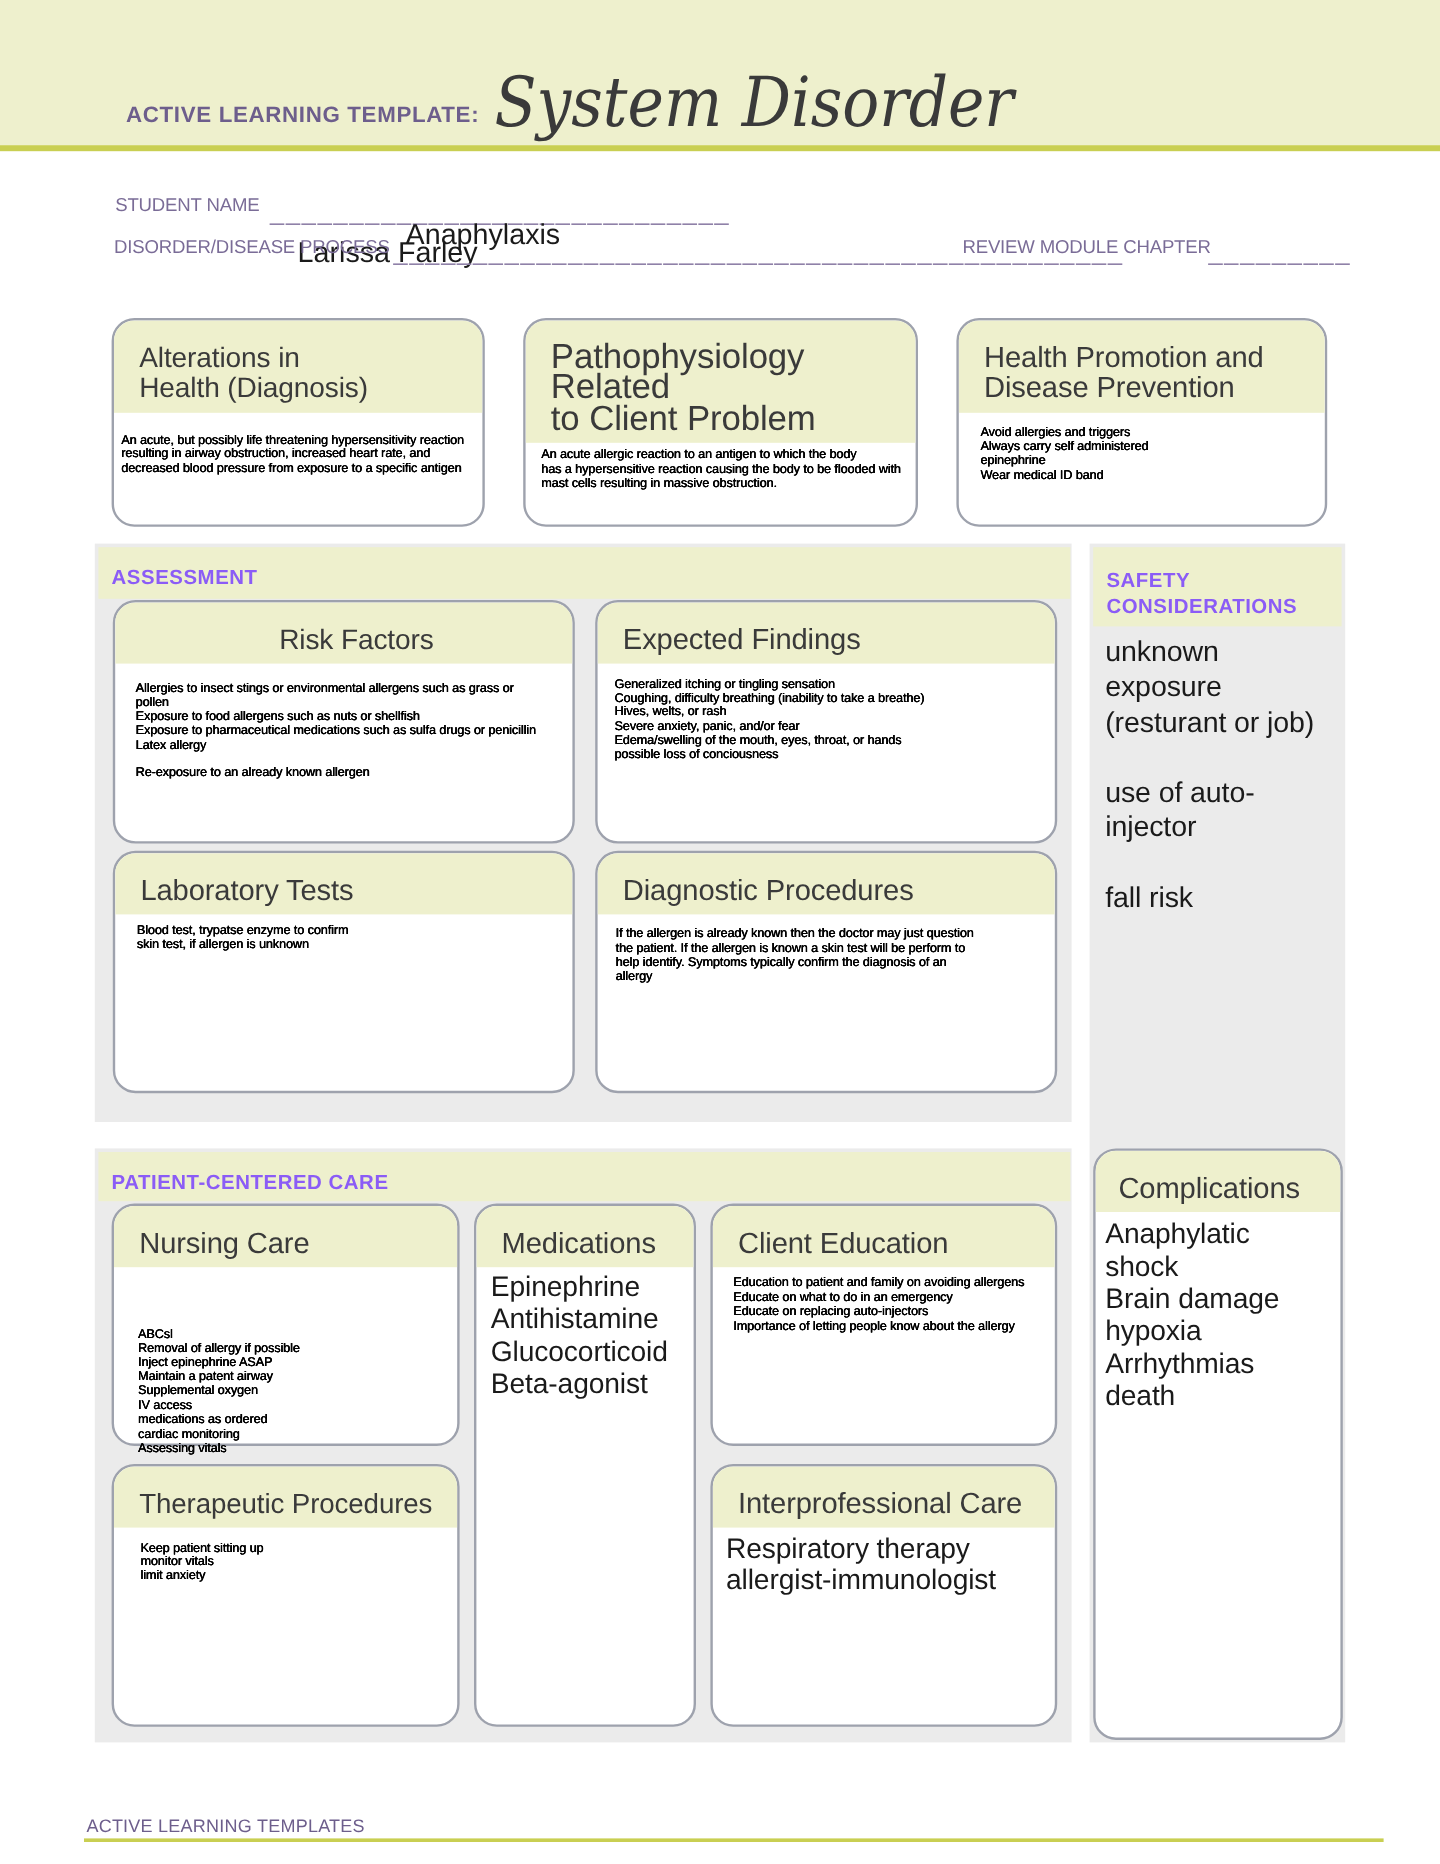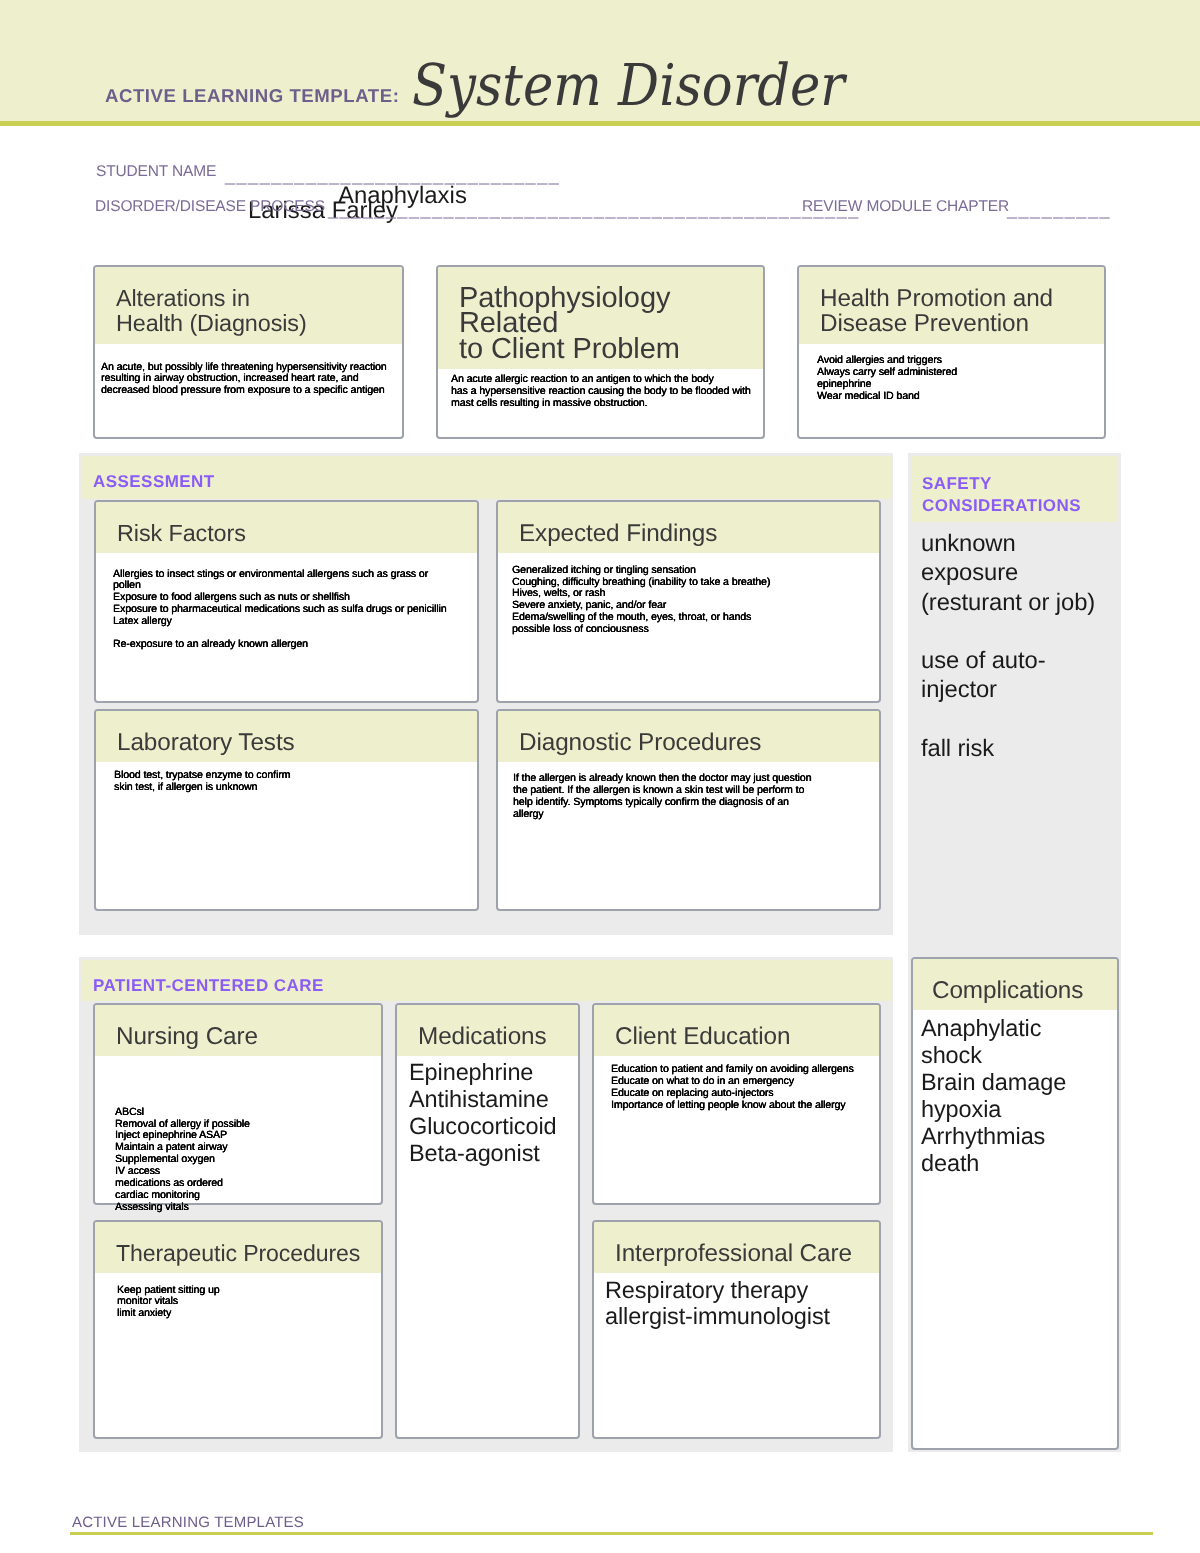--- a/index.html
+++ b/index.html
@@ -13,25 +13,25 @@
   #hdr-band{left:0;top:0;width:1200px;height:121px;background:#eef0cd;}
   #hdr-rule{left:0;top:121px;width:1200px;height:5px;background:#c9cf52;}
   #alt-label{left:105px;top:87px;font-size:18.6px;font-weight:bold;letter-spacing:.55px;
              color:#6d5e8c;line-height:1;}
   #doc-title{left:412px;top:57px;font-size:57.5px;font-style:italic;
              font-family:"DejaVu Serif",serif;color:#3a3a3a;line-height:1;
              transform:scaleX(0.891);transform-origin:0 0;}
 
   
   .fld-label{font-size:15.5px;color:#7a6c97;letter-spacing:-0.15px;line-height:1;font-weight:400;}
-  .fld-rule{font-size:18px;color:#8f81a8;letter-spacing:1.55px;line-height:1;white-space:pre;font-family:"Liberation Sans",sans-serif;}
+  .fld-rule{font-size:21px;color:#8f81a8;letter-spacing:1.55px;line-height:1;white-space:pre;font-family:"Liberation Sans",sans-serif;}
   .fld-val{font-size:23.9px;color:#1a1a1a;line-height:1;font-family:"Liberation Sans",sans-serif;}
 
   
-  .card{position:absolute;border:2.7px solid #9ea2ad;border-radius:4px;background:#fff;overflow:hidden;}
+  .card{position:absolute;border:2.7px solid #9ea2ad;border-radius:19px;background:#fff;overflow:hidden;}
   .card-hd{background:#eef0cd;font-size:24.3px;color:#3a3a3a;line-height:25.3px;
            padding:19px 0 7px 21px;white-space:pre-line;letter-spacing:-0.1px;}
   .card-body{padding:0;font-size:10.5px;color:#000;line-height:11.6px;
              white-space:pre-line;letter-spacing:-0.06px;font-weight:400;position:absolute;
              text-shadow:0 0 0.45px #000,0.3px 0 0.2px #000;}
   .card-body.big{font-size:23.5px;line-height:26.6px;padding:0;letter-spacing:-0.1px;text-shadow:none;color:#1a1a1a;position:absolute;}
 
   
   .panel{position:absolute;background:#ebebeb;}
   .panel-hd{position:absolute;background:#eef0cd;}
@@ -84,21 +84,21 @@
 <div class="abs card-body" style="left:817px;top:354.0px;line-height:12.0px;">Avoid allergies and triggers
 Always carry self administered
 epinephrine
 Wear medical ID band</div>
 
 <div class="panel" style="left:79px;top:453px;width:814px;height:482px;"></div>
 <div class="panel-hd" style="left:82px;top:456px;width:810px;height:43px;"></div>
 <div class="panel-title" style="left:93px;top:471px;">ASSESSMENT</div>
 
 <div class="card" style="left:94px;top:500px;width:385px;height:203px;">
-  <div class="card-hd" style="font-size:23.4px;">Risk Factors</div>
+  <div class="card-hd" style="font-size:23.4px;text-align:center;">Risk Factors</div>
 </div>
 <div class="abs card-body" style="left:113px;top:568.6px;line-height:11.8px;">Allergies to insect stings or environmental allergens such as grass or
 pollen
 Exposure to food allergens such as nuts or shellfish
 Exposure to pharmaceutical medications such as sulfa drugs or penicillin
 Latex allergy
 
 Re-exposure to an already known allergen</div>
 
 <div class="card" style="left:496px;top:500px;width:385px;height:203px;">

